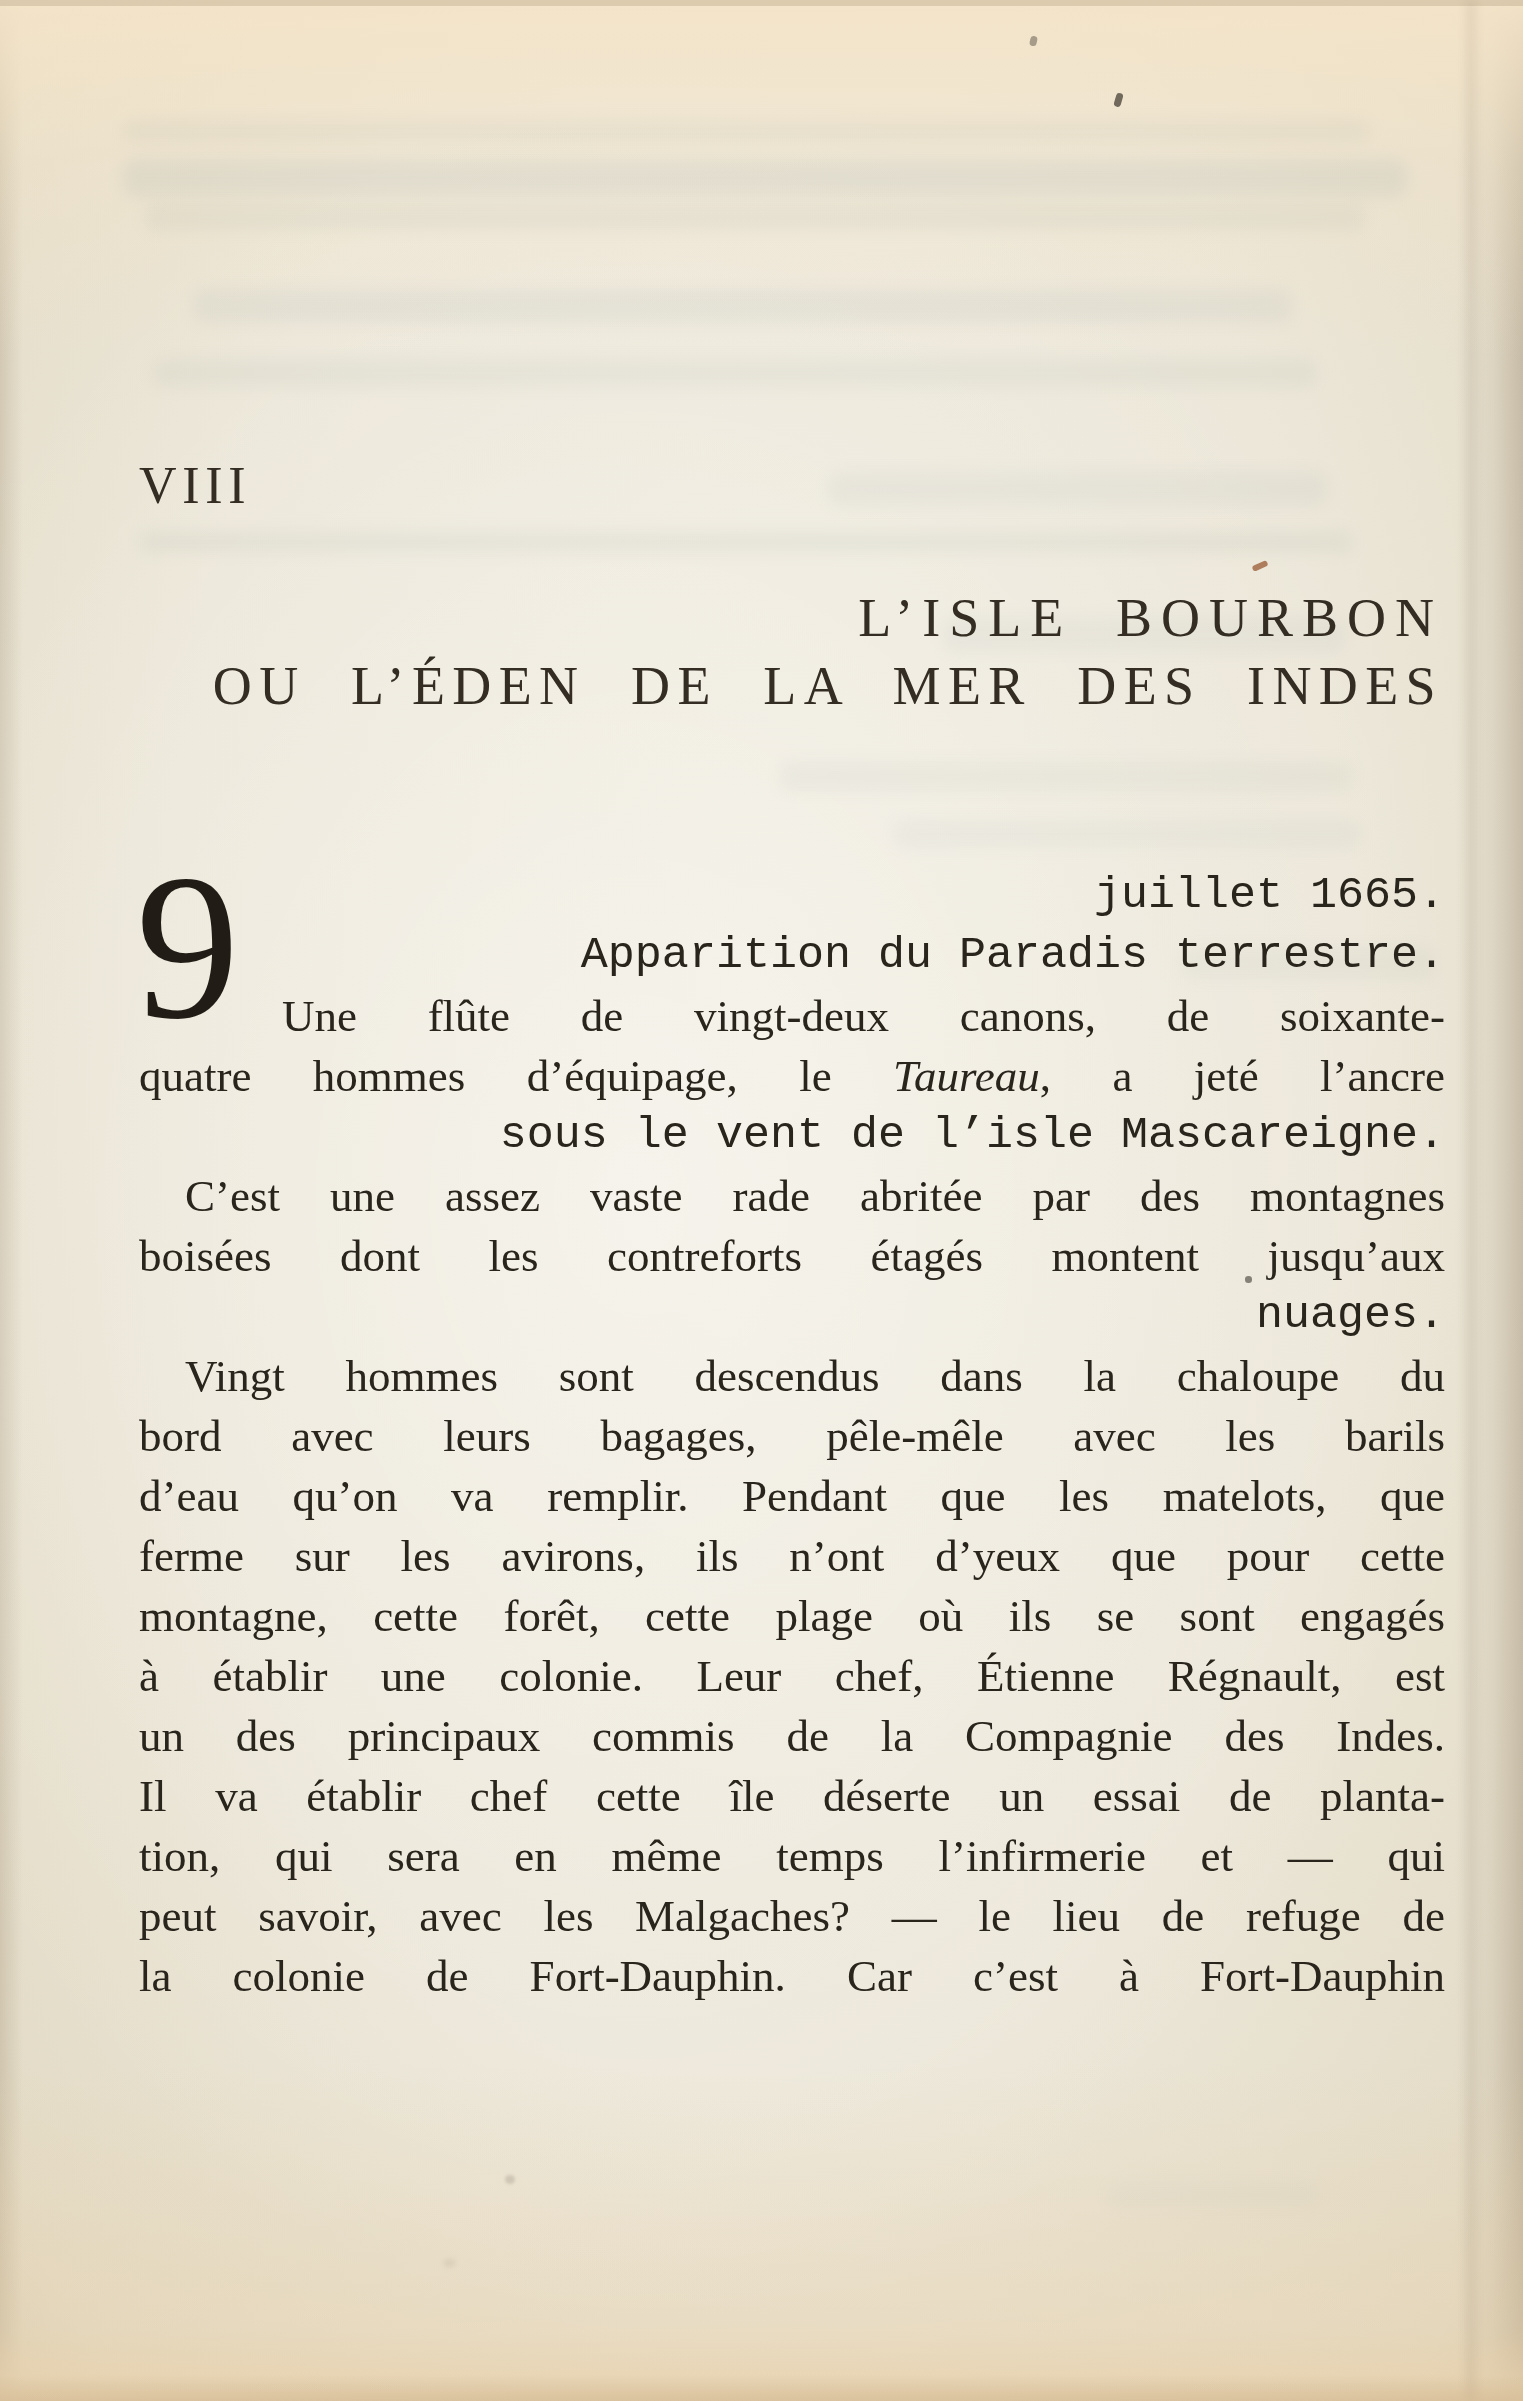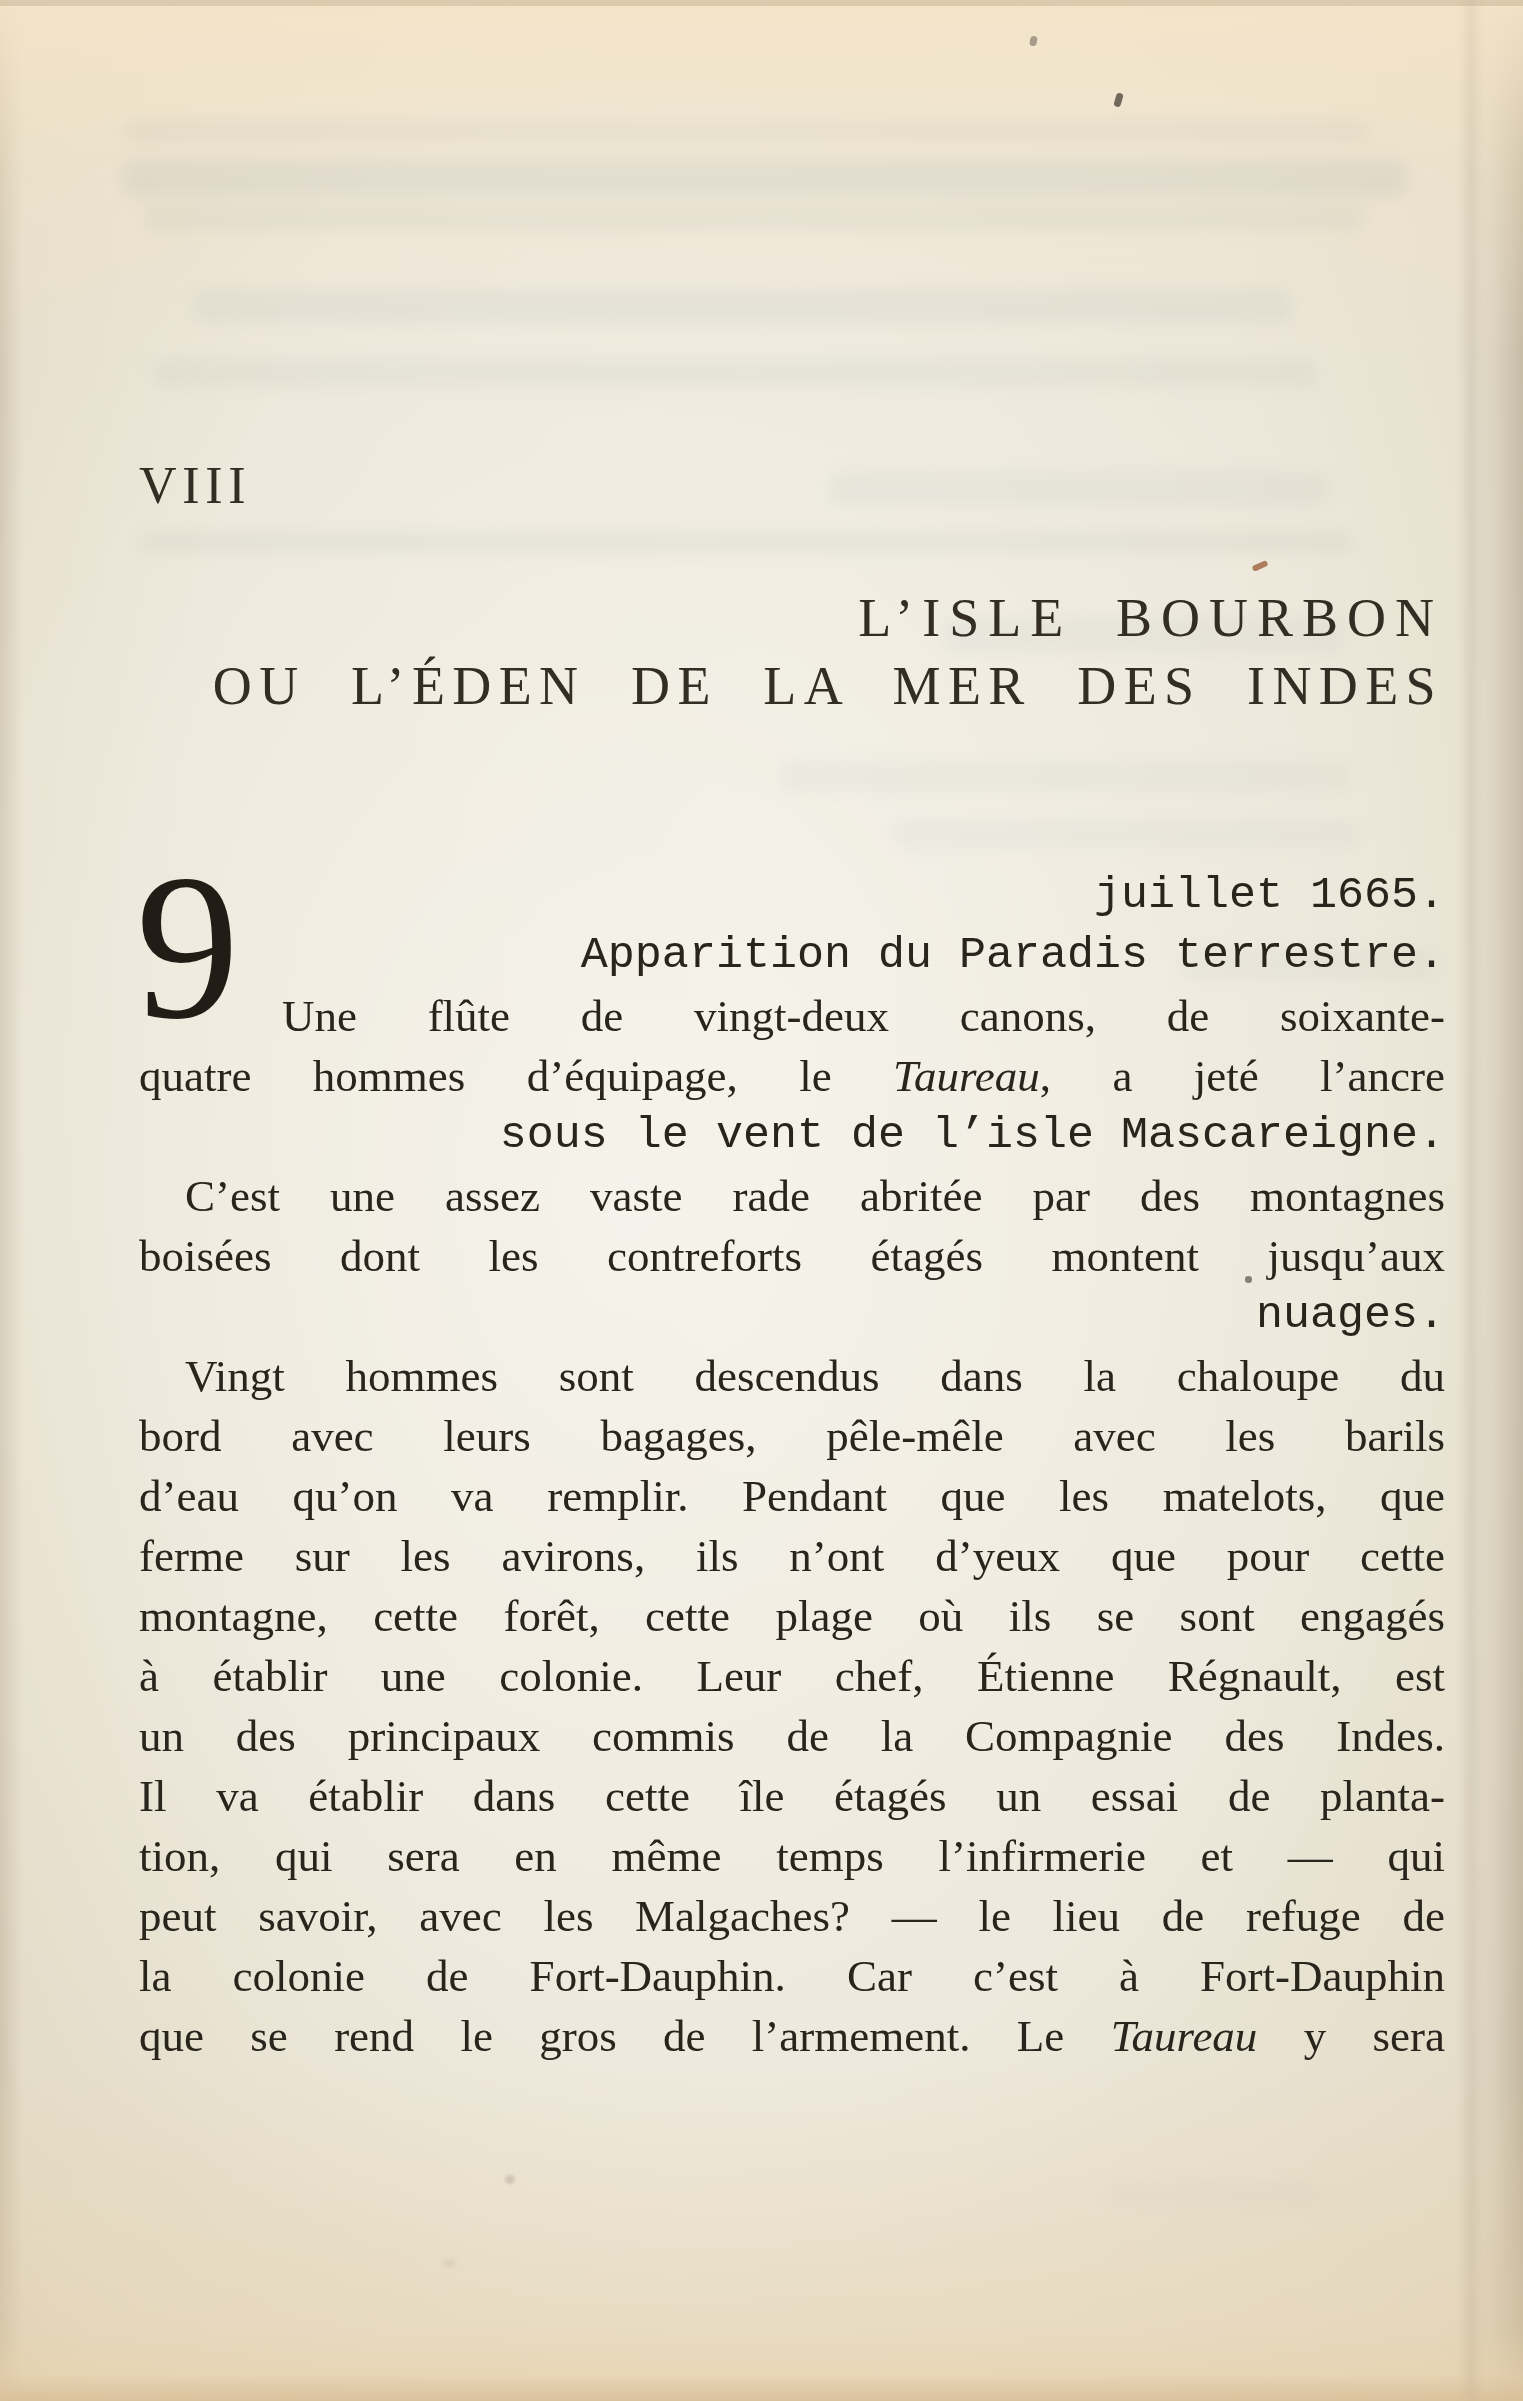--- a/index.html
+++ b/index.html
@@ -94,25 +94,24 @@
     <div class="line jf ind">C’est une assez vaste rade abritée par des montagnes</div>
     <div class="line jf">boisées dont les contreforts étagés montent jusqu’aux</div>
     <div class="line lf">nuages.</div>
     <div class="line jf ind">Vingt hommes sont descendus dans la chaloupe du</div>
     <div class="line jf">bord avec leurs bagages, pêle-mêle avec les barils</div>
     <div class="line jf">d’eau qu’on va remplir. Pendant que les matelots, que</div>
     <div class="line jf">ferme sur les avirons, ils n’ont d’yeux que pour cette</div>
     <div class="line jf">montagne, cette forêt, cette plage où ils se sont engagés</div>
     <div class="line jf">à établir une colonie. Leur chef, Étienne Régnault, est</div>
     <div class="line jf">un des principaux commis de la Compagnie des Indes.</div>
-    <div class="line jf">Il va établir dans cette île étagés un essai de planta-</div>
+    <div class="line jf">Il va établir chef cette île déserte un essai de planta-</div>
     <div class="line jf">tion, qui sera en même temps l’infirmerie et — qui</div>
     <div class="line jf">peut savoir, avec les Malgaches? — le lieu de refuge de</div>
     <div class="line jf">la colonie de Fort-Dauphin. Car c’est à Fort-Dauphin</div>
-    <div class="line jf"><span>que se rend le gros de l’armement. Le </span><i>Taureau</i><span> y sera</span></div>
   </div>
 
   <div class="speck" style="left:1030px;top:36px;width:6.6px;height:9.8px;background:#4a4238;border-radius:3.3px;opacity:.45;transform:rotate(12deg);"></div>
   <div class="speck" style="left:1115px;top:93px;width:7.4px;height:14px;background:#3a342b;border-radius:3.3px;opacity:.7;transform:rotate(16deg);"></div>
   <div class="speck" style="left:1252px;top:563px;width:15.6px;height:5.7px;background:#9a5a33;border-radius:3.3px;opacity:.75;transform:rotate(-24deg);"></div>
   <div class="speck" style="left:1245px;top:1276px;width:6.6px;height:6.6px;background:#2f2a22;border-radius:50%;opacity:.55;"></div>
   <div class="speck" style="left:505px;top:2175px;width:9.8px;height:9px;background:#8b8274;border-radius:50%;opacity:.28;filter:blur(1.6px);"></div>
   <div class="speck" style="left:443px;top:2259px;width:13px;height:8.2px;background:#a39680;border-radius:50%;opacity:.20;filter:blur(2.5px);"></div>
 
   <div class="crease-right"></div>

